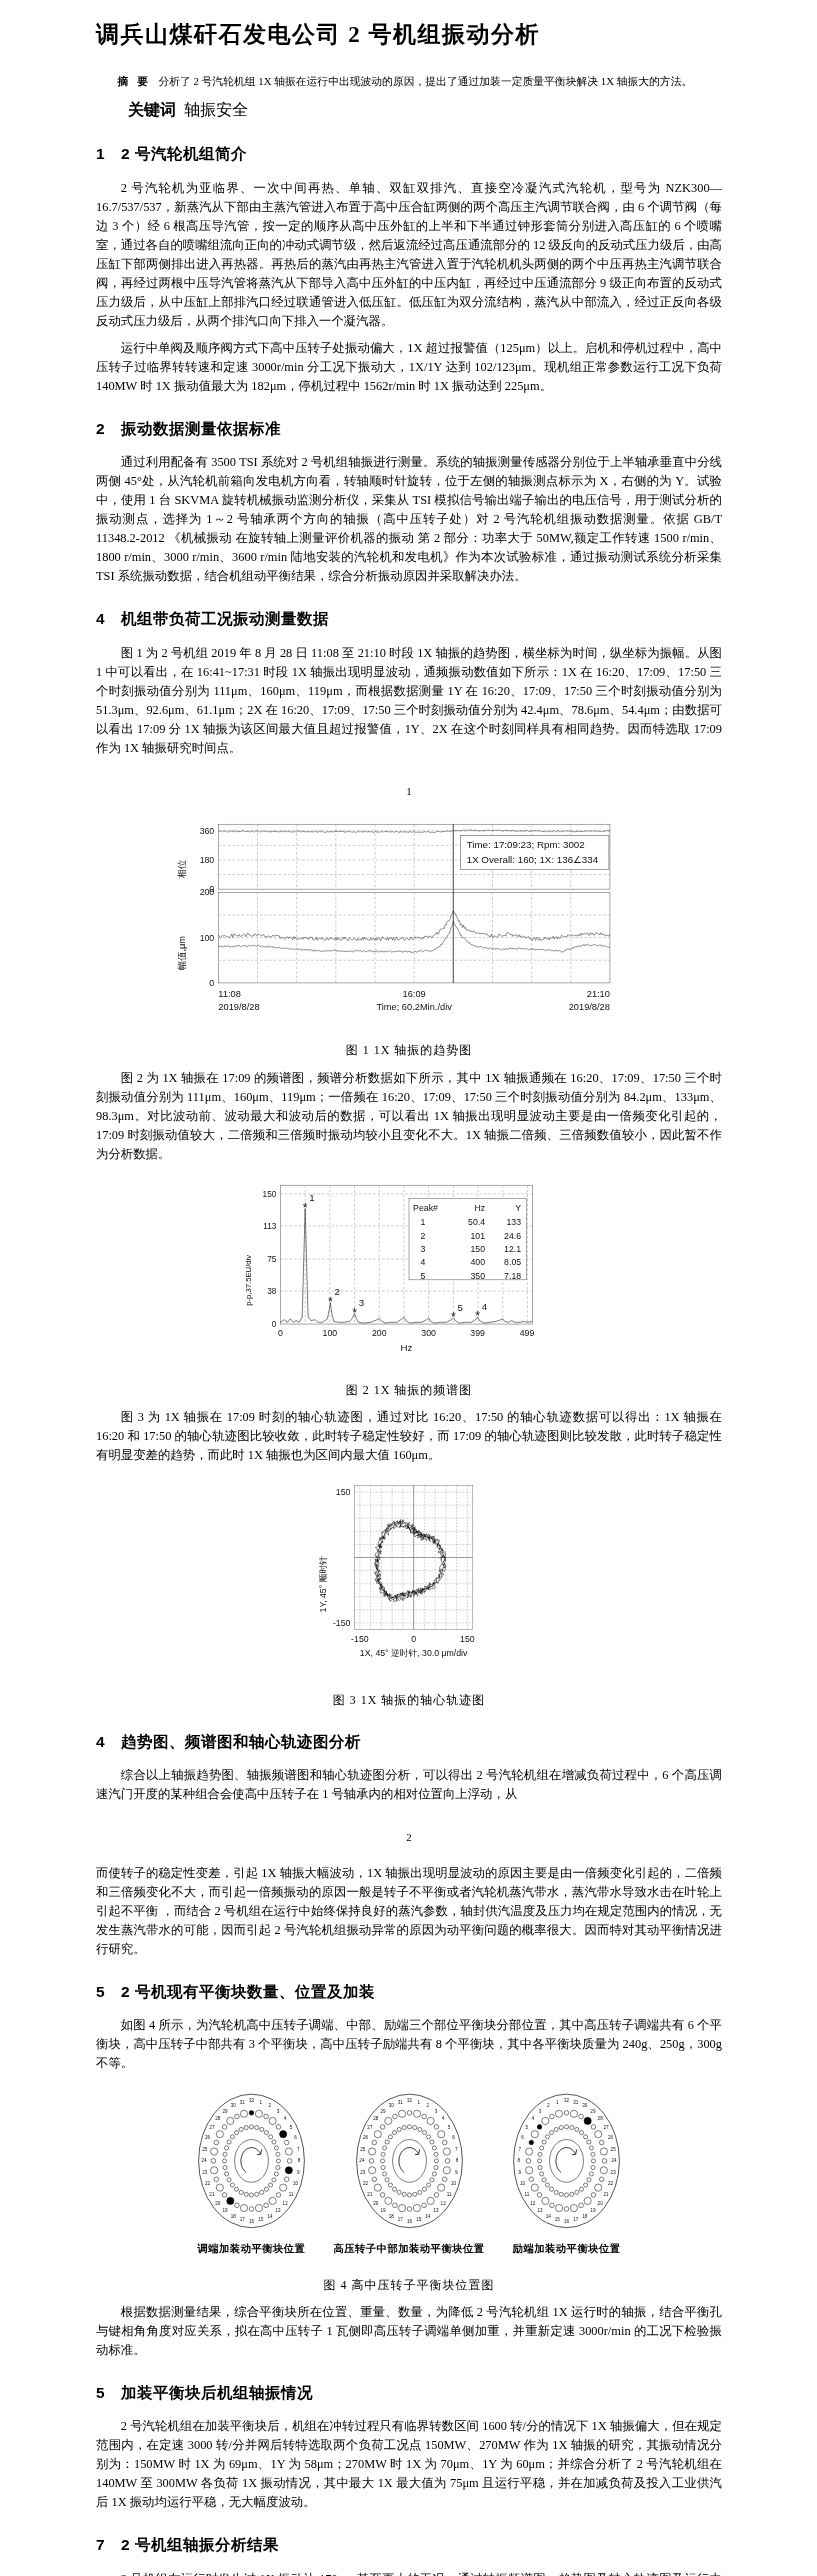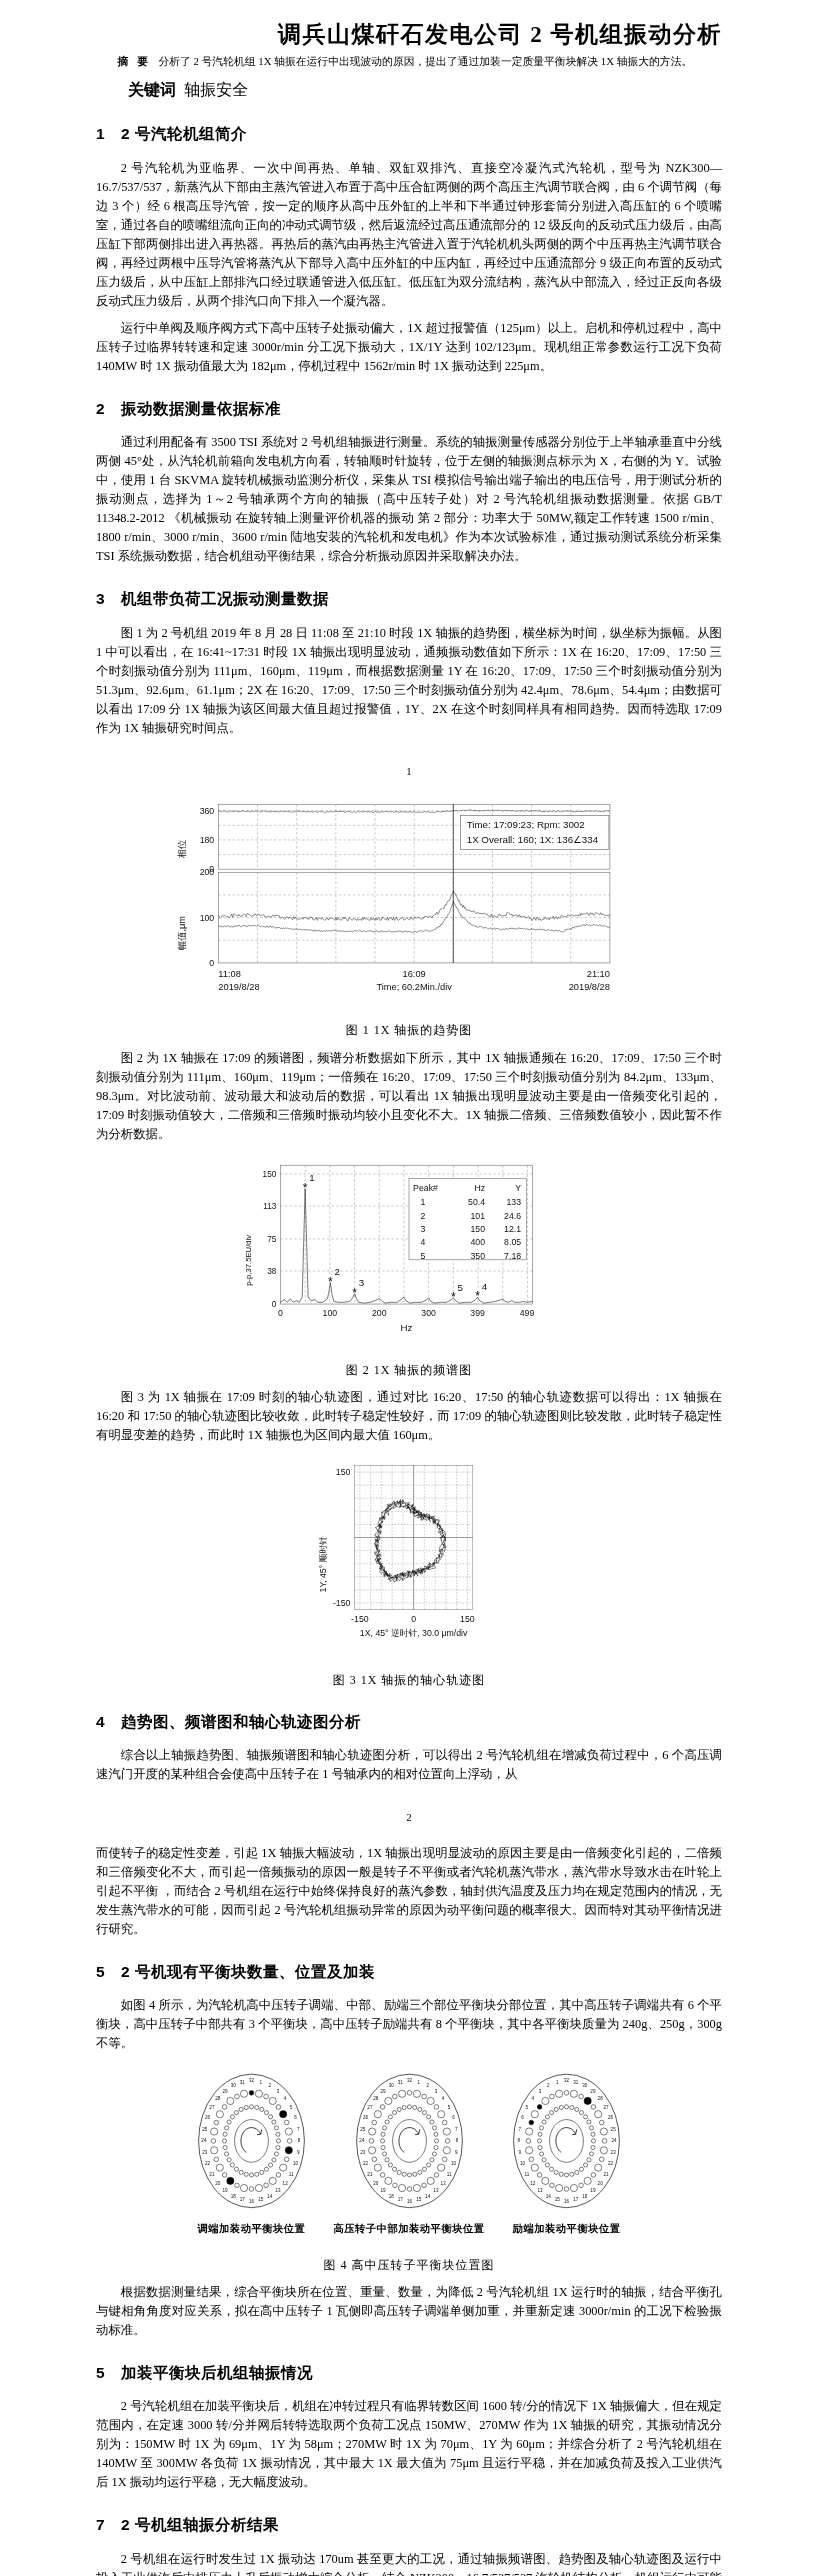--- a/index.html
+++ b/index.html
@@ -1,20 +1,20 @@
 <!DOCTYPE html>
 <html style="font-size:8.2px"><head>
 <meta charset="utf-8">
 <style>
   html,body{margin:0;padding:0;background:#ffffff;}
   body{width:818px;color:#000;font-family:"Liberation Serif", serif;}
   .doc{box-sizing:border-box;width:818px;min-height:2866px;padding:13.4px 96px 15.5px 96px;background:#fff;}
-  .title{font-size:23px;font-weight:bold;text-align:right;margin:5.2px 0 0 0;letter-spacing:1.5px;}
+  .title{font-size:23px;font-weight:bold;text-align:left;margin:5.2px 0 0 0;letter-spacing:1.5px;}
   .author{font-size:10.8px;text-align:center;margin-top:20.6px;letter-spacing:1px;}
-  .abstract{font-size:10.8px;line-height:19.6px;margin:2px 0 0 0;text-indent:2em;text-align:justify;}
+  .abstract{font-size:10.8px;line-height:19.6px;margin:22px 0 0 0;text-indent:2em;text-align:justify;}
   .abstract b{margin-right:7.2px;letter-spacing:3.1px;}
   .keywords{font-size:16px;margin:9.3px 0 0 0;text-indent:2em;}
   .keywords b{margin-right:8.2px;}
   h2.sec{font-family:"Liberation Sans", sans-serif;font-size:15.5px;font-weight:bold;margin:23px 0 13.4px 0;letter-spacing:0.5px;}
   p.body{font-size:12.4px;line-height:19px;text-align:justify;text-indent:2em;margin:0 0 8.2px 0;}
   p.body.noindent{text-indent:0;}
   .pagenum{text-align:center;font-size:10.8px;margin:27px 0 20.6px 0;}
   figure{margin:14.4px 0 9.3px 0;text-align:center;}
   figcaption{font-size:12px;margin-top:21px;letter-spacing:1px;}
   .fig-row{display:flex;justify-content:center;gap:17.5px;align-items:center;}
@@ -33,21 +33,21 @@
 
   <p class="keywords"><b>关键词</b><span>轴振安全</span></p>
 
   <h2 class="sec">1　2 号汽轮机组简介</h2>
   <p class="body">2 号汽轮机为亚临界、一次中间再热、单轴、双缸双排汽、直接空冷凝汽式汽轮机，型号为 NZK300—16.7/537/537，新蒸汽从下部由主蒸汽管进入布置于高中压合缸两侧的两个高压主汽调节联合阀，由 6 个调节阀（每边 3 个）经 6 根高压导汽管，按一定的顺序从高中压外缸的上半和下半通过钟形套筒分别进入高压缸的 6 个喷嘴室，通过各自的喷嘴组流向正向的冲动式调节级，然后返流经过高压通流部分的 12 级反向的反动式压力级后，由高压缸下部两侧排出进入再热器。再热后的蒸汽由再热主汽管进入置于汽轮机机头两侧的两个中压再热主汽调节联合阀，再经过两根中压导汽管将蒸汽从下部导入高中压外缸的中压内缸，再经过中压通流部分 9 级正向布置的反动式压力级后，从中压缸上部排汽口经过联通管进入低压缸。低压缸为双分流结构，蒸汽从中部流入，经过正反向各级反动式压力级后，从两个排汽口向下排入一个凝汽器。</p>
   <p class="body">运行中单阀及顺序阀方式下高中压转子处振动偏大，1X 超过报警值（125μm）以上。启机和停机过程中，高中压转子过临界转转速和定速 3000r/min 分工况下振动大，1X/1Y 达到 102/123μm。现机组正常参数运行工况下负荷 140MW 时 1X 振动值最大为 182μm，停机过程中 1562r/min 时 1X 振动达到 225μm。</p>
 
   <h2 class="sec">2　振动数据测量依据标准</h2>
   <p class="body">通过利用配备有 3500 TSI 系统对 2 号机组轴振进行测量。系统的轴振测量传感器分别位于上半轴承垂直中分线两侧 45°处，从汽轮机前箱向发电机方向看，转轴顺时针旋转，位于左侧的轴振测点标示为 X，右侧的为 Y。试验中，使用 1 台 SKVMA 旋转机械振动监测分析仪，采集从 TSI 模拟信号输出端子输出的电压信号，用于测试分析的振动测点，选择为 1～2 号轴承两个方向的轴振（高中压转子处）对 2 号汽轮机组振动数据测量。依据 GB/T 11348.2-2012 《机械振动 在旋转轴上测量评价机器的振动 第 2 部分：功率大于 50MW,额定工作转速 1500 r/min、1800 r/min、3000 r/min、3600 r/min 陆地安装的汽轮机和发电机》作为本次试验标准，通过振动测试系统分析采集 TSI 系统振动数据，结合机组动平衡结果，综合分析振动原因并采取解决办法。</p>
 
-  <h2 class="sec">3　机组带负荷工况振动测量数据</h2>
+  <h2 class="sec">4　机组带负荷工况振动测量数据</h2>
   <p class="body">图 1 为 2 号机组 2019 年 8 月 28 日 11:08 至 21:10 时段 1X 轴振的趋势图，横坐标为时间，纵坐标为振幅。从图 1 中可以看出，在 16:41~17:31 时段 1X 轴振出现明显波动，通频振动数值如下所示：1X 在 16:20、17:09、17:50 三个时刻振动值分别为 111μm、160μm、119μm，而根据数据测量 1Y 在 16:20、17:09、17:50 三个时刻振动值分别为 51.3μm、92.6μm、61.1μm；2X 在 16:20、17:09、17:50 三个时刻振动值分别为 42.4μm、78.6μm、54.4μm；由数据可以看出 17:09 分 1X 轴振为该区间最大值且超过报警值，1Y、2X 在这个时刻同样具有相同趋势。因而特选取 17:09 作为 1X 轴振研究时间点。</p>
 
   <div class="pagenum">1</div>
 
   <figure>
     <svg id="fig1" width="474" height="202" viewBox="0 0 920 392">
         <rect x="90" y="14" width="760" height="126" fill="#fff" stroke="#555"></rect>
         <rect x="90" y="146" width="760" height="176" fill="#fff" stroke="#555"></rect>
         <line x1="166" y1="14" x2="166" y2="140" stroke="#999" stroke-dasharray="5 4"></line>
         <line x1="166" y1="146" x2="166" y2="322" stroke="#999" stroke-dasharray="5 4"></line>

